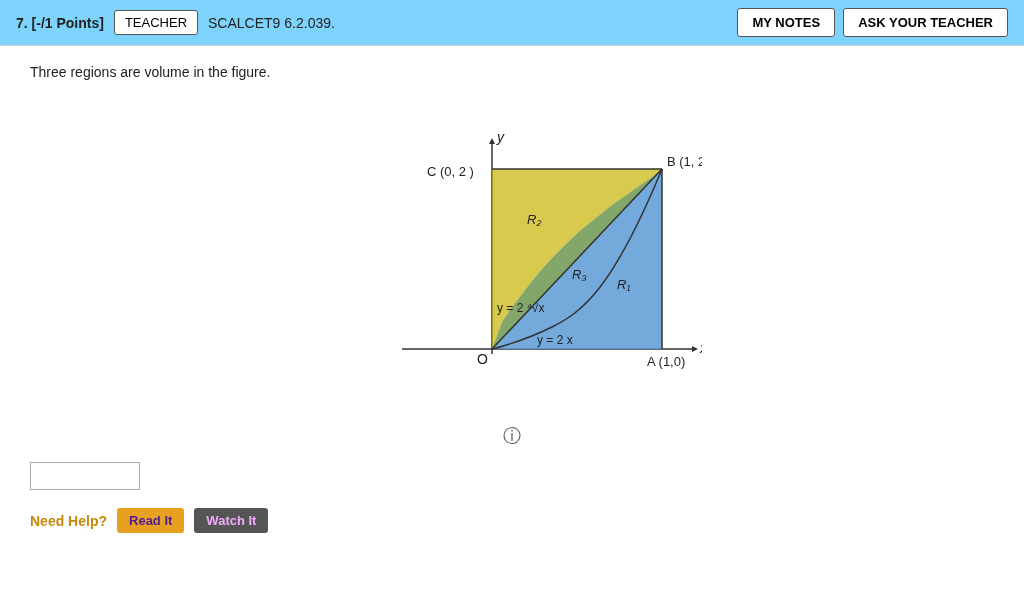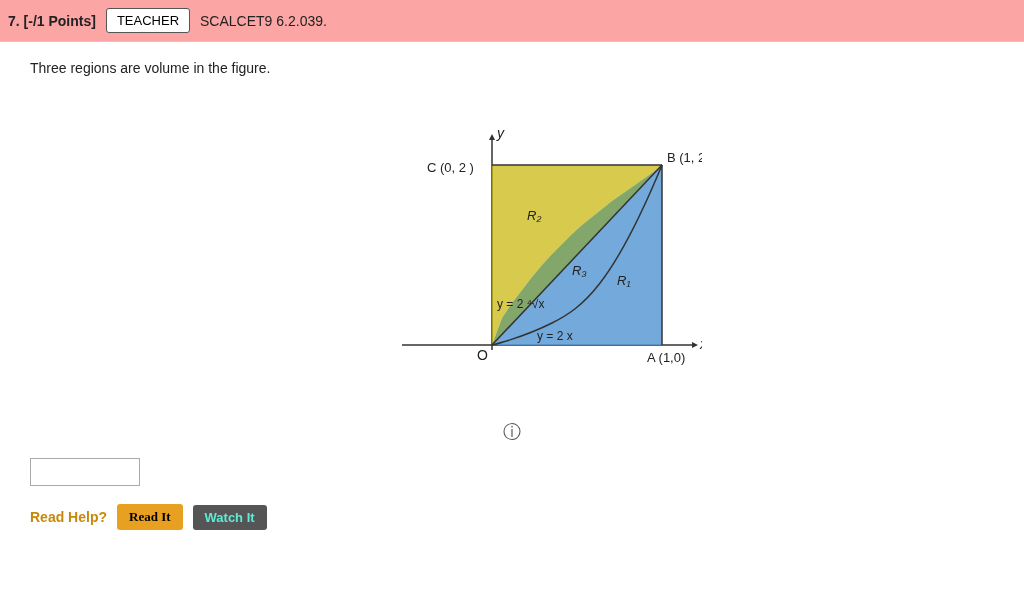--- a/index.html
+++ b/index.html
@@ -7,22 +7,22 @@
       font-family: Arial, sans-serif;
       font-size: 14px;
       background: #fff;
       color: #222;
     }
     .top-bar {
       display: flex;
       align-items: center;
       justify-content: space-between;
       border-bottom: 1px solid #ccc;
-      padding: 8px 8px;
-      background: #fca5a5;
+      padding: 8px 16px;
+      background: #7dd3fc;
     }
     .top-bar-left {
       display: flex;
       align-items: center;
       gap: 10px;
     }
     .question-num {
       font-weight: bold;
       font-size: 14px;
     }
@@ -97,49 +97,52 @@
       gap: 10px;
       margin-bottom: 20px;
     }
     .need-help-label {
       color: #c8890a;
       font-weight: bold;
       font-size: 14px;
     }
     .read-it-btn {
       background: #e8a020;
-      color: #000000;
+      color: #4c1d95;
       border: none;
       padding: 5px 12px;
       font-size: 13px;
       cursor: pointer;
       border-radius: 3px;
       font-weight: 600;
-      font-family: Liberation Serif, serif;
     }
     .watch-it-btn {
       background: #555;
-      color: #5eead4;
+      color: #f0abfc;
       border: none;
       padding: 5px 12px;
       font-size: 13px;
       cursor: pointer;
       border-radius: 3px;
       font-weight: 600;
     }
   </style>
 </head>
 <body>
 
 <div class="top-bar">
   <div class="top-bar-left">
     <span class="question-num">7. [-/1 Points]</span>
     <button class="details-btn">TEACHER</button>
     <span class="problem-code">SCALCET9 6.2.039.</span>
   </div>
+  <div class="top-bar-right">
+    <button class="my-notes-btn">MY NOTES</button>
+    <button class="ask-teacher-btn">ASK YOUR TEACHER</button>
+  </div>
 </div>
 
 <div class="main-content">
   <p class="problem-desc">Three regions are volume in the figure.</p>
 
   <div class="figure-area">
     <svg width="380" height="320">
 
       <line x1="80" y1="255" x2="370" y2="255" stroke="#333" stroke-width="1.5"></line>
       <polygon points="370,252 376,255 370,258" fill="#333"></polygon>
@@ -187,18 +190,18 @@
 
   <div class="info-icon">
     <span>ⓘ</span>
   </div>
 
 
 
   <input type="text" class="answer-input" style="">
 
   <div class="need-help-row">
-    <span class="need-help-label">Read Help?</span>
+    <span class="need-help-label">Need Help?</span>
     <button class="read-it-btn">Read It</button>
     <button class="watch-it-btn">Watch It</button>
   </div>
 
 </div>
 
 </body></html>

